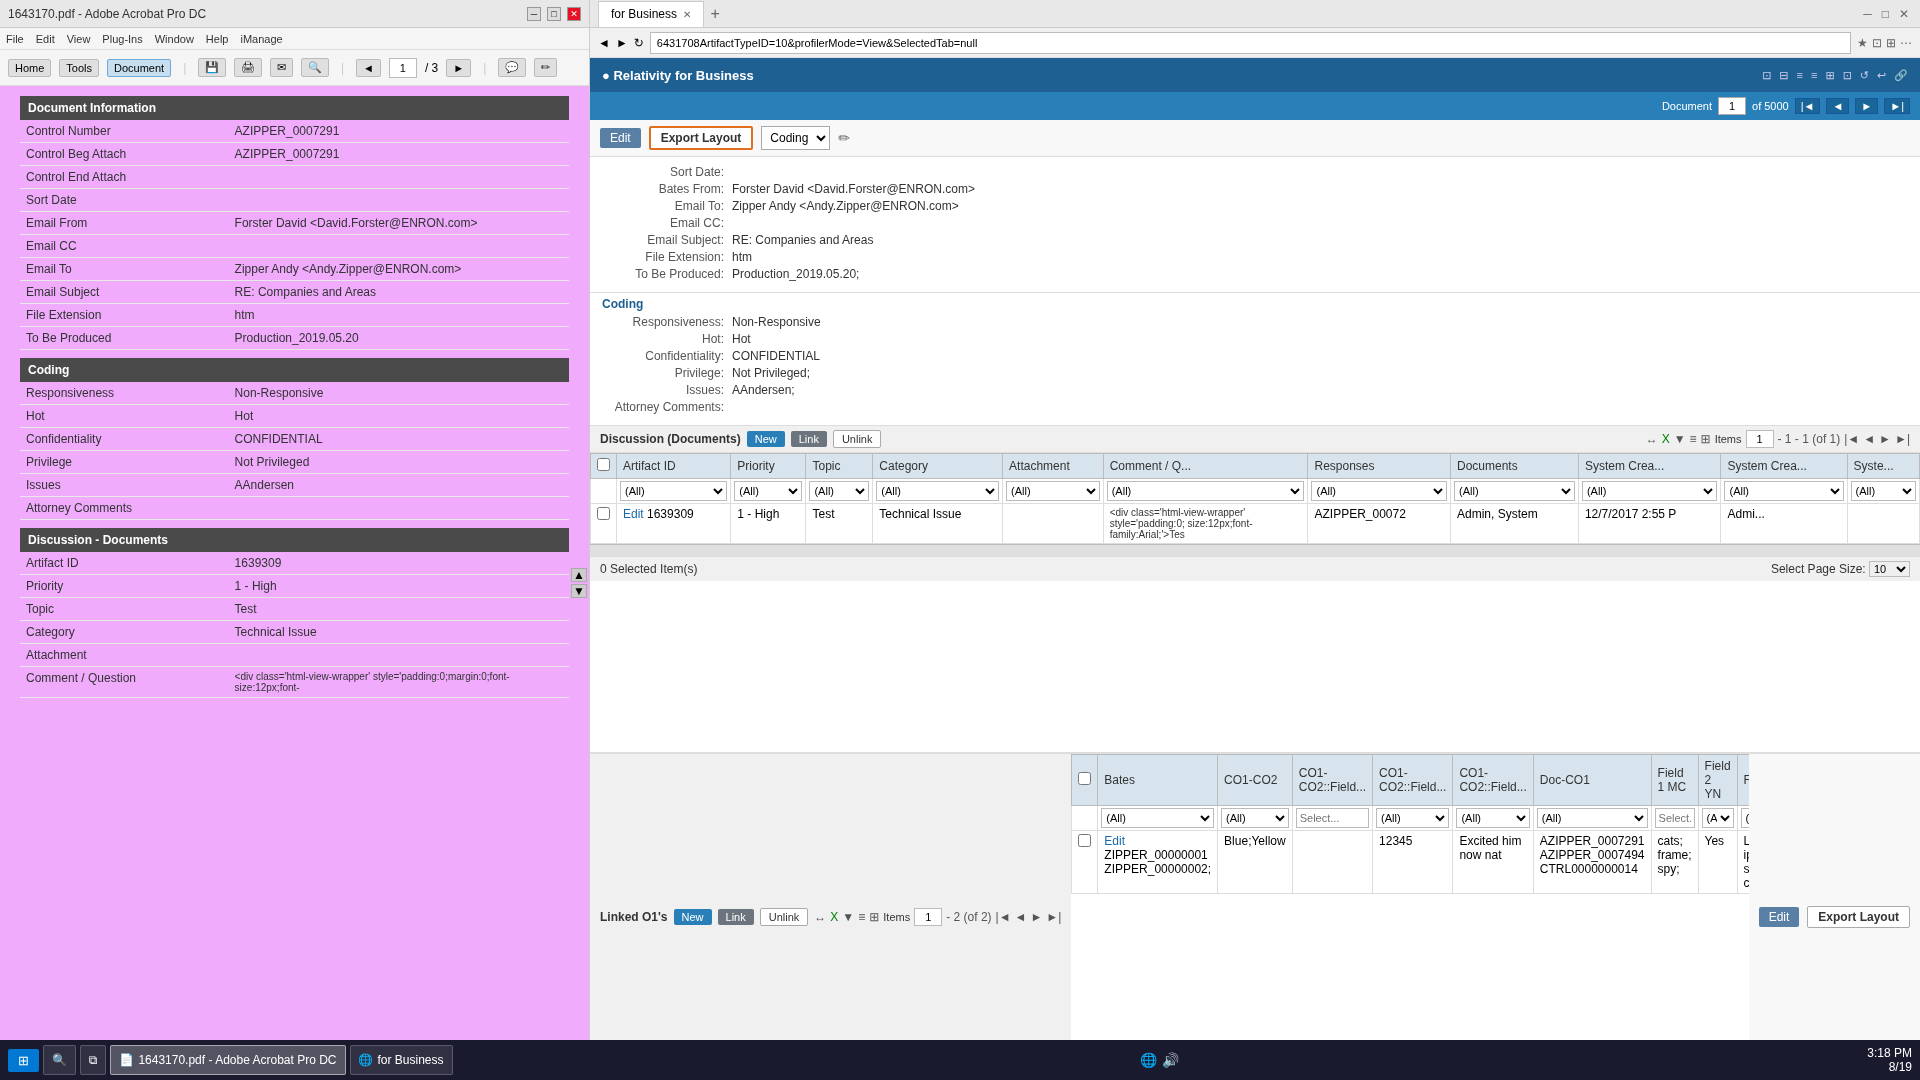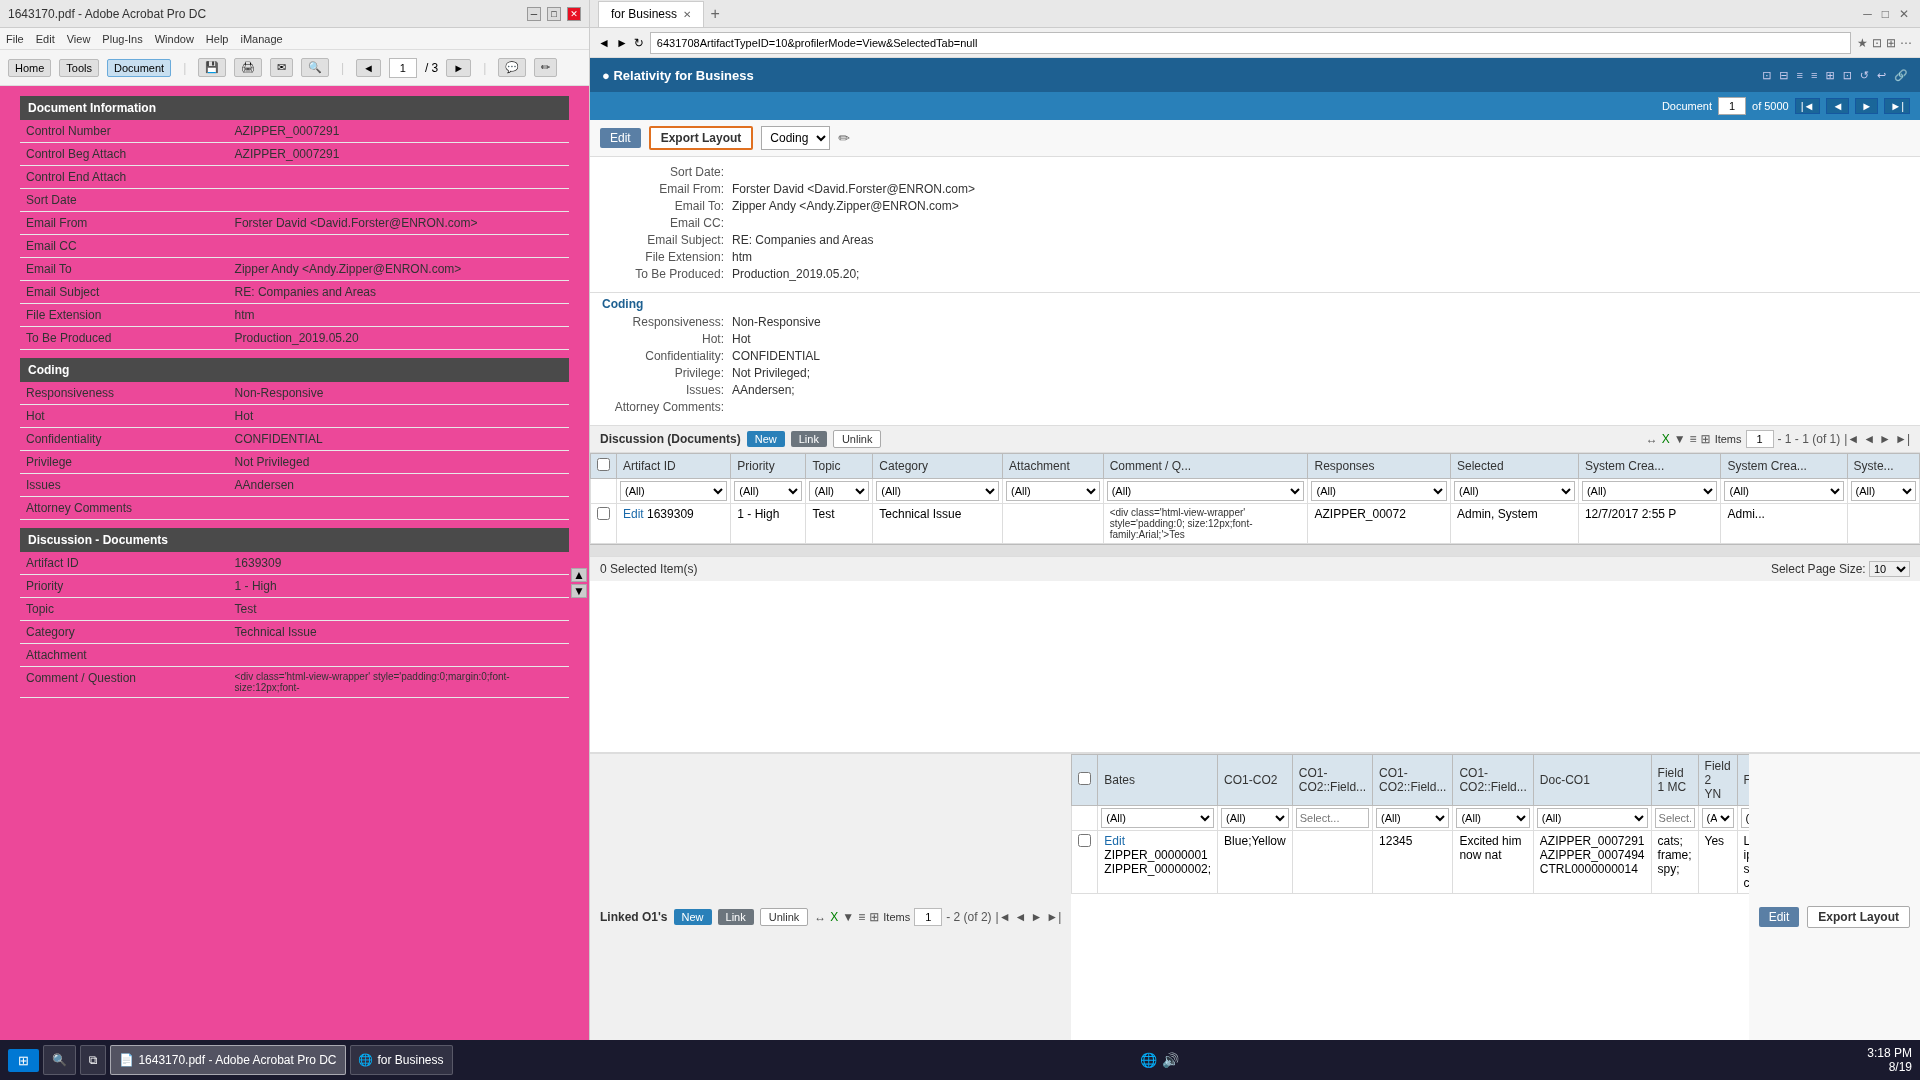--- a/index.html
+++ b/index.html
@@ -62,21 +62,21 @@
       width: 28px;
       height: 20px;
       text-align: center;
       border: 1px solid #bbb;
       font-size: 11px;
     }
 
     .pdf-content {
       flex: 1;
       overflow-y: auto;
-      background: #ec4899;
+      background: #f0abfc;
       padding: 10px 20px;
     }
 
     .section-header {
       background: #4a4a4a;
       color: #fff;
       padding: 5px 8px;
       font-weight: bold;
       font-size: 12px;
       margin-bottom: 0;
@@ -550,21 +550,21 @@
     </select>
     <span class="edit-icon">✏</span>
   </div>
 
   <div class="detail-area">
     <div class="sort-date-row">
       <span class="detail-label">Sort Date:</span>
       <span class="detail-value"></span>
     </div>
     <div class="detail-row">
-      <span class="detail-label">Email From:</span>
+      <span class="detail-label">Bates From:</span>
       <span class="detail-value">Forster  David &lt;David.Forster@ENRON.com&gt;</span>
     </div>
     <div class="detail-row">
       <span class="detail-label">Email To:</span>
       <span class="detail-value">Zipper  Andy &lt;Andy.Zipper@ENRON.com&gt;</span>
     </div>
     <div class="detail-row">
       <span class="detail-label">Email CC:</span>
       <span class="detail-value"></span>
     </div>
@@ -638,21 +638,21 @@
         <thead>
           <tr>
             <th style="width:22px;"><input type="checkbox" style=""></th>
             <th>Artifact ID</th>
             <th>Priority</th>
             <th>Topic</th>
             <th>Category</th>
             <th>Attachment</th>
             <th>Comment / Q...</th>
             <th>Responses</th>
-            <th>Selected</th>
+            <th>Documents</th>
             <th>System Crea...</th>
             <th>System Crea...</th>
             <th>Syste...</th>
           </tr>
         </thead>
         <tbody>
 
           <tr class="filter-row">
             <td></td>
             <td>

